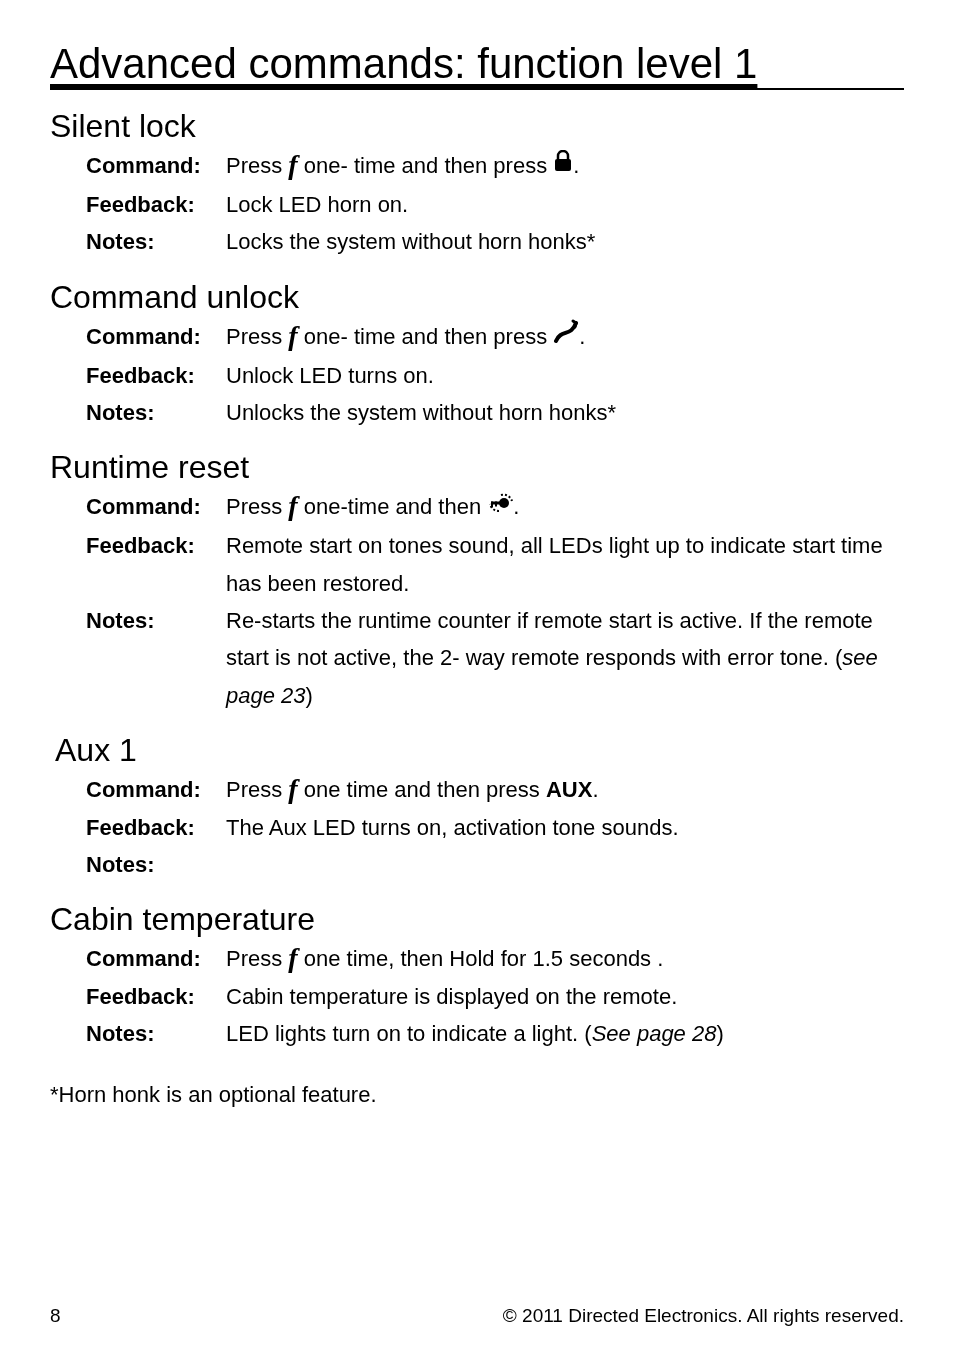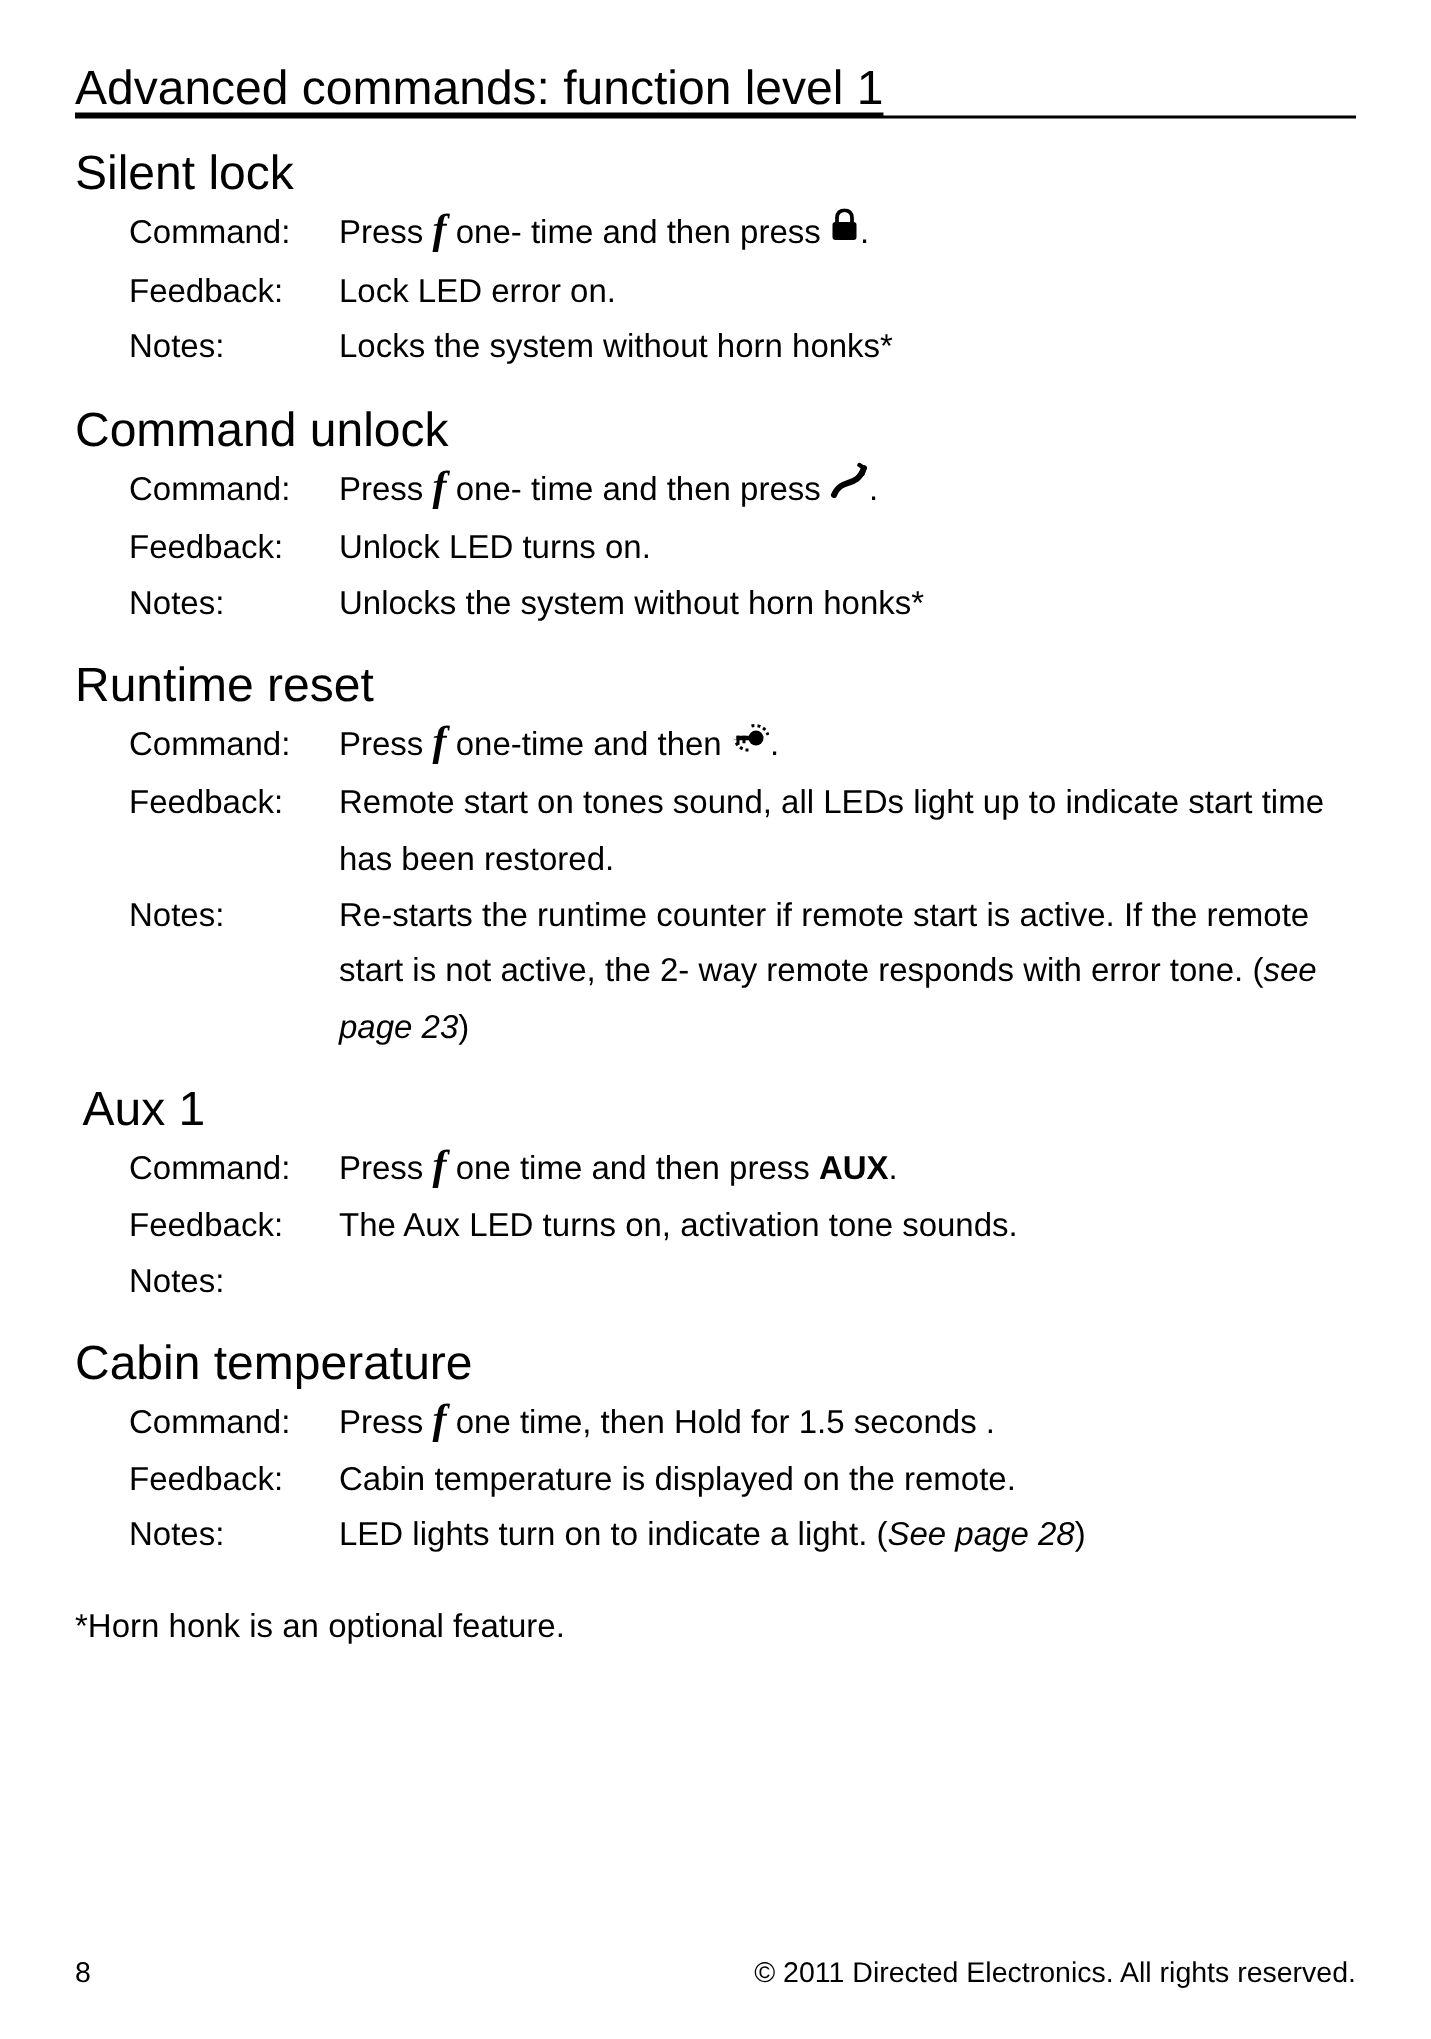--- a/index.html
+++ b/index.html
@@ -11,21 +11,21 @@
     color: #000;
   }
   .page {
     width: 954px;
     height: 1359px;
     box-sizing: border-box;
     padding: 40px 50px 30px 50px;
     position: relative;
   }
   .title {
-    font-size: 32px;
+    font-size: 42px;
     font-weight: 300;
     border-bottom: 2px solid #000;
     text-decoration: underline;
     text-underline-offset: 6px;
     padding-bottom: 0;
     margin-bottom: 16px;
     letter-spacing: 0px;
   }
   .section-title {
     font-size: 32px;
@@ -37,21 +37,21 @@
   .entry {
     display: flex;
     align-items: flex-start;
     margin-left: 36px;
     font-size: 22px;
     line-height: 1.7;
   }
   .label {
     width: 140px;
     flex-shrink: 0;
-    font-weight: 400;
+    font-weight: 700;
   }
   .value {
     flex: 1;
     font-weight: 300;
   }
   .f-icon {
     font-family: "Brush Script MT", cursive;
     font-weight: bold;
     font-style: italic;
     font-size: 28px;
@@ -102,21 +102,21 @@
     <div class="label"><span>Command</span>:</div>
     <div class="value">
       <span>Press </span><span class="f-icon">f</span><span> one- time and then press </span><span class="lock-icon"><svg width="20" height="22" viewBox="0 0 20 22">
             <path d="M5 9 V6 a5 5 0 0 1 10 0 V9" fill="none" stroke="#000" stroke-width="2.5"></path>
             <rect x="2" y="9" width="16" height="12" rx="2" fill="#000"></rect>
           </svg></span><span>.</span>
     </div>
   </div>
   <div class="entry">
     <div class="label">Feedback:</div>
-    <div class="value">Lock LED error on.</div>
+    <div class="value">Lock LED horn on.</div>
   </div>
   <div class="entry">
     <div class="label"><span>Notes</span>:</div>
     <div class="value">Locks the system without horn honks*</div>
   </div>
 
   <div class="section-title">Command unlock</div>
   <div class="entry">
     <div class="label"><span>Command</span>:</div>
     <div class="value">

